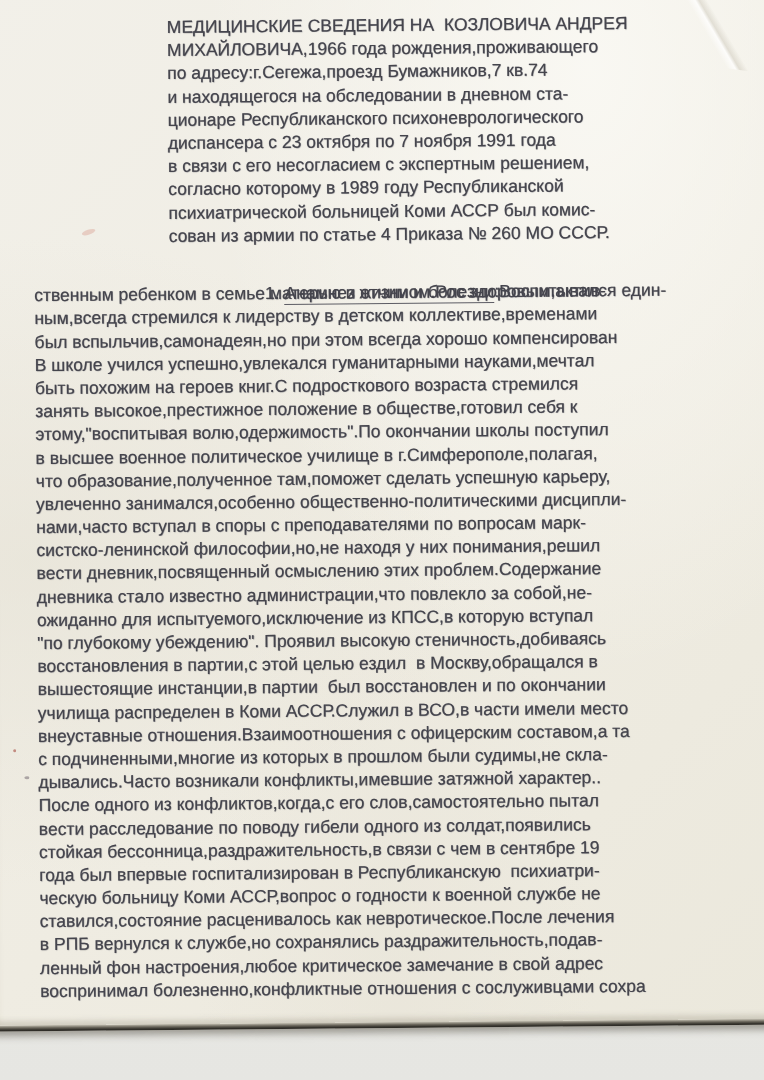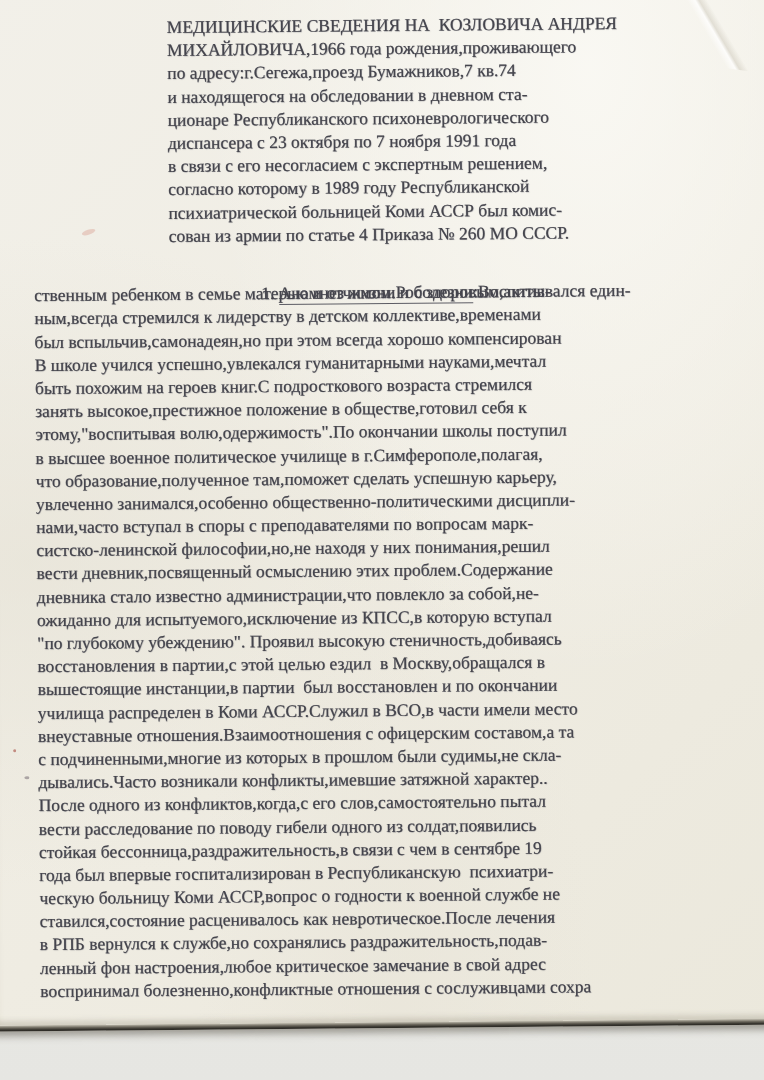--- a/index.html
+++ b/index.html
@@ -1,21 +1,21 @@
 <!DOCTYPE html>
 <html><head>
 <meta charset="utf-8">
 <style>
   html,body{margin:0;padding:0;background:#dcdcd8;}
   .stage{
     position:relative;
     width:764px;height:1080px;
     overflow:hidden;
     background:linear-gradient(180deg,#eceae5 0%,#e9e9e5 70%,#e6e6e2 100%);
-    font-family:Liberation Serif, serif;
+    font-family:Liberation Sans, sans-serif;
   }
   .paper{
     position:absolute;
     left:-12px;top:-16px;
     width:806px;height:1044px;
     transform:rotate(-0.5deg);
     transform-origin:50% 50%;
     background:
       radial-gradient(ellipse at 75% 8%, rgba(250,249,244,0.9) 0%, rgba(250,249,244,0) 45%),
       radial-gradient(ellipse at 5% 55%, rgba(228,224,211,0.55) 0%, rgba(228,224,211,0) 40%),

